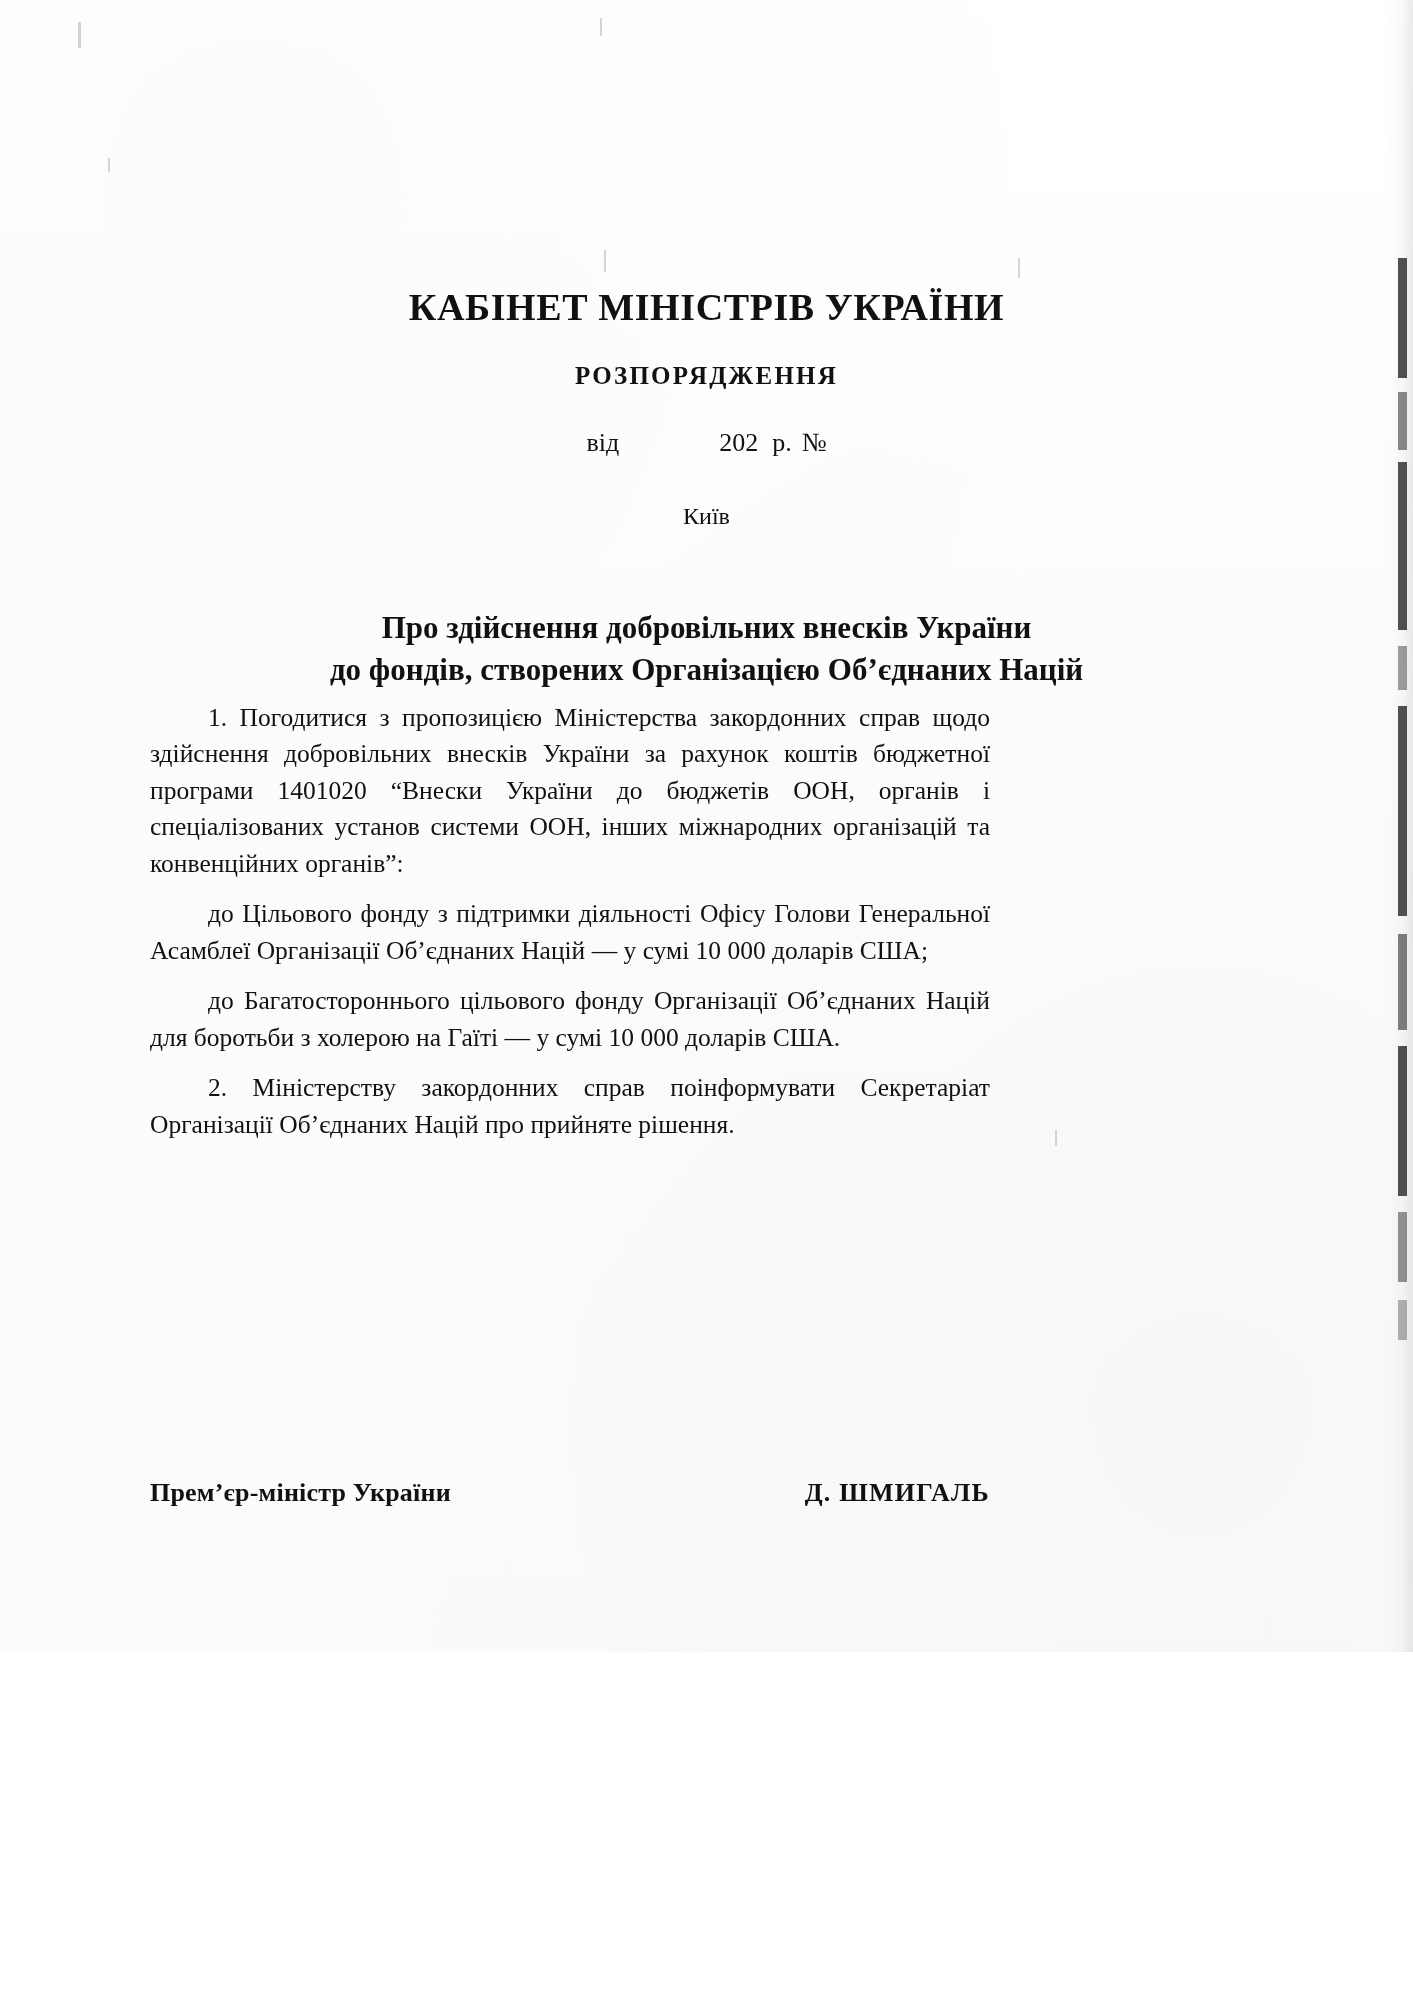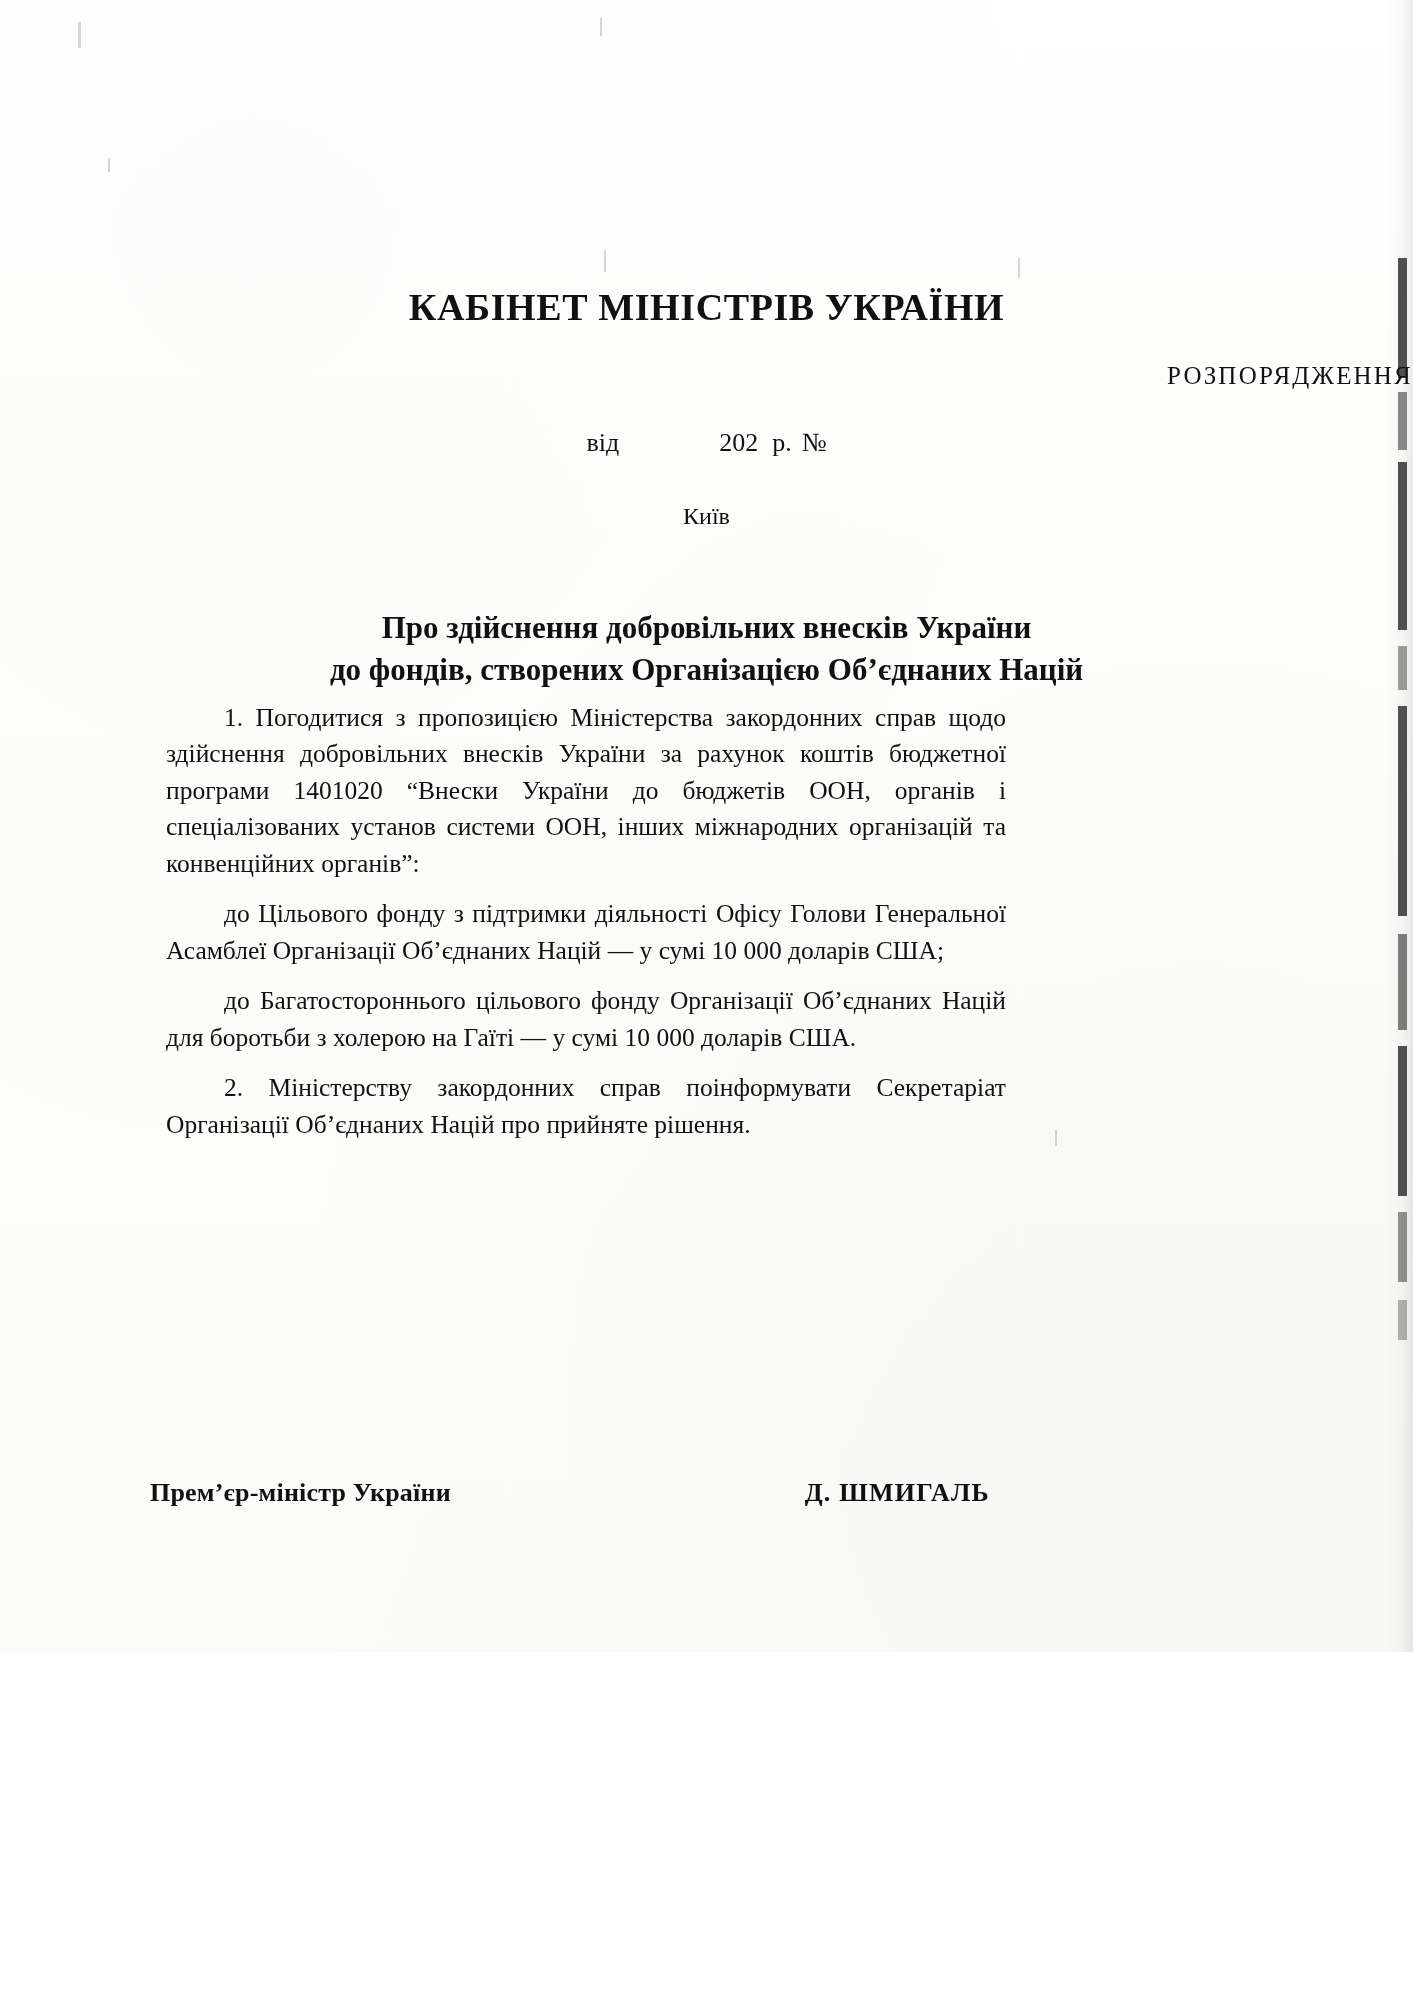--- a/index.html
+++ b/index.html
@@ -87,22 +87,22 @@
     font-size: 38px;
     letter-spacing: 0.6px;
     line-height: 1.1;
   }
 
   .doc-type {
     position: absolute;
     left: 0;
     right: 0;
     top: 362px;
-    text-align: right;
-    font-weight: normal;
+    text-align: center;
+    font-weight: bold;
     font-size: 25px;
     letter-spacing: 2.2px;
   }
 
   .date-line {
     position: absolute;
     left: 0;
     right: 0;
     top: 428px;
     text-align: center;
@@ -130,21 +130,21 @@
     text-align: center;
     font-weight: bold;
     font-size: 31px;
     line-height: 1.34;
   }
   .subject .line { display: block; }
 
   
   .body-block {
     position: absolute;
-    left: 166px;
+    left: 150px;
     top: 700px;
     width: 840px;
     font-size: 25.5px;
     line-height: 1.43;
   }
 
   .para {
     text-align: justify;
     text-justify: inter-word;
     text-indent: 58px;

